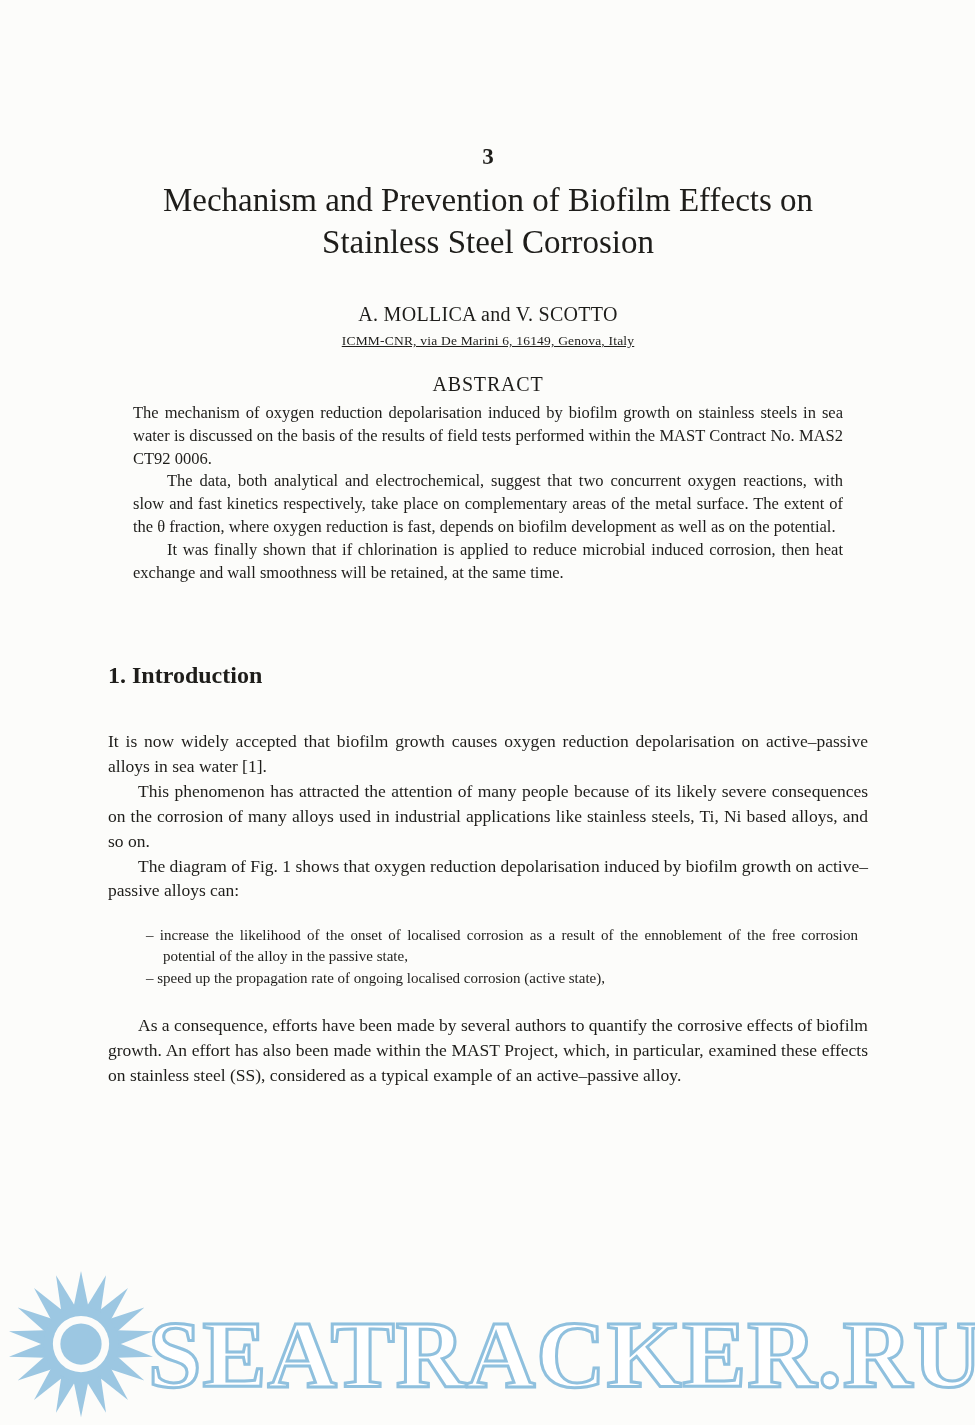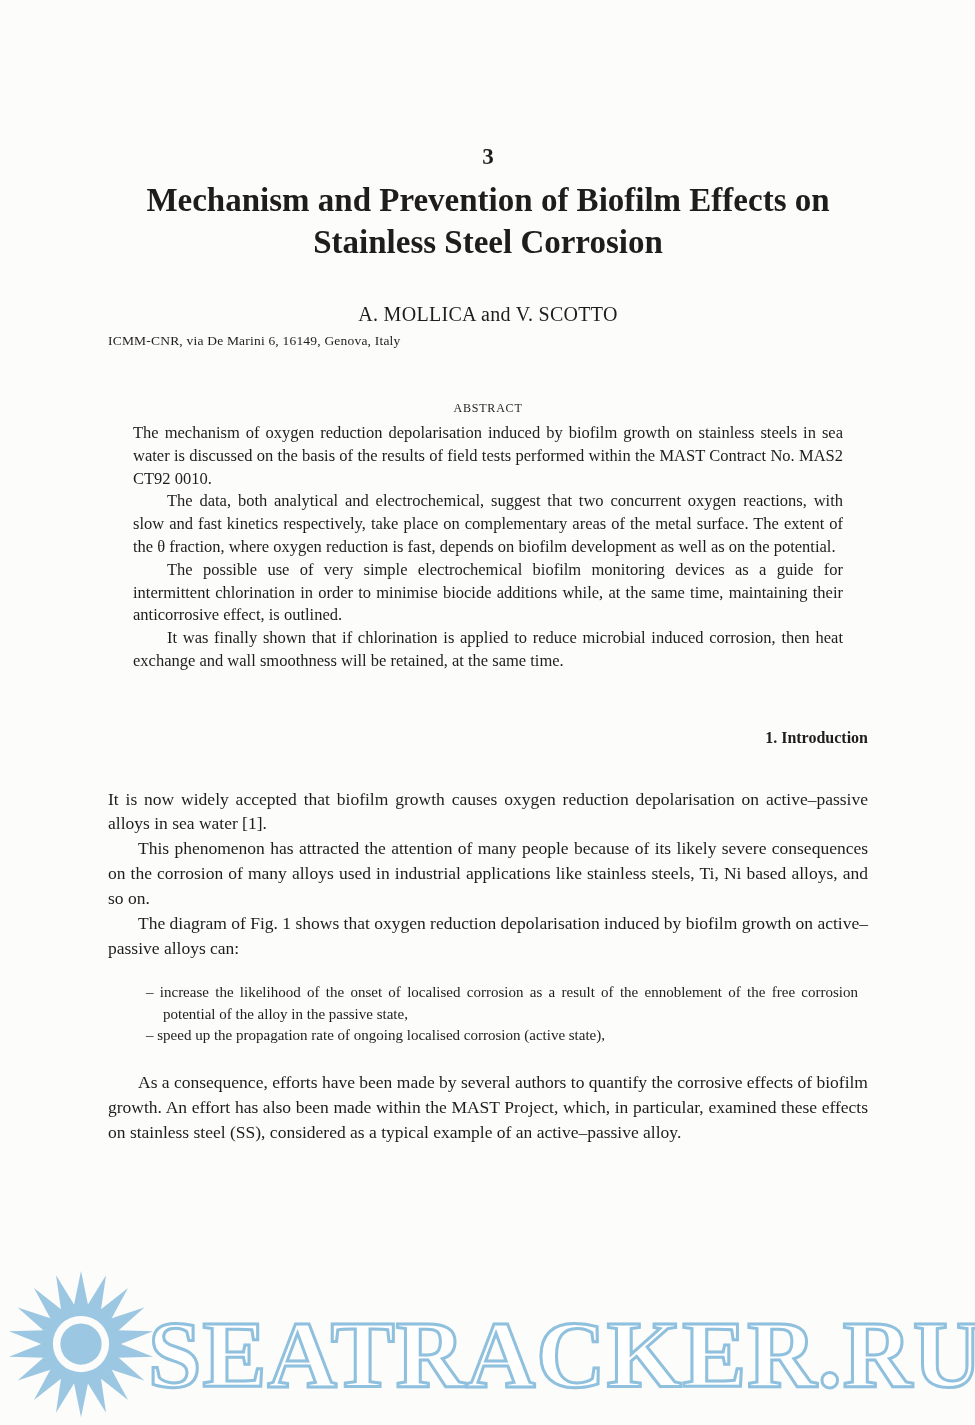--- a/index.html
+++ b/index.html
@@ -19,51 +19,53 @@
   }
   .page-number {
     text-align: center;
     font-size: 23px;
     font-weight: bold;
   }
   .chapter-title {
     margin-top: 10px;
     text-align: center;
     font-size: 33px;
-    font-weight: bold;
+    font-weight: normal;
     line-height: 1.26;
   }
   .authors {
     margin-top: 40px;
     text-align: center;
     font-size: 20px;
     letter-spacing: 0.3px;
   }
   .affiliation {
     margin-top: 7px;
+    text-align: center;
     font-size: 13.5px;
     letter-spacing: 0.2px;
+    text-decoration: underline;
   }
   .abstract-heading {
-    margin-top: 52px;
+    margin-top: 24px;
     text-align: center;
-    font-size: 12px;
+    font-size: 20px;
     letter-spacing: 0.8px;
   }
   .abstract-body {
     margin: 6px 25px 0 25px;
     font-size: 16.5px;
     line-height: 1.38;
     text-align: justify;
   }
   .abstract-body p.indent { text-indent: 34px; }
   .section-heading {
-    margin-top: 56px;
-    text-align: right;
-    font-size: 16px;
+    margin-top: 78px;
+    text-align: left;
+    font-size: 24px;
     font-weight: bold;
   }
   .intro-body {
     margin-top: 40px;
     font-size: 17.5px;
     line-height: 1.42;
     text-align: justify;
   }
   .intro-body p.indent { text-indent: 30px; }
   .dash-list {
@@ -119,23 +121,22 @@
       <div>Mechanism and Prevention of Biofilm Effects on</div>
       <div>Stainless Steel Corrosion</div>
     </h1>
 
     <div class="authors">A. MOLLICA and V. SCOTTO</div>
     <div class="affiliation">ICMM-CNR, via De Marini 6, 16149, Genova, Italy</div>
 
     <div class="abstract-heading">ABSTRACT</div>
 
     <div class="abstract-body">
-      <p>The mechanism of oxygen reduction depolarisation induced by biofilm growth on stainless steels in sea water is discussed on the basis of the results of field tests performed within the MAST Contract No. MAS2 CT92 0010.</p>
+      <p>The mechanism of oxygen reduction depolarisation induced by biofilm growth on stainless steels in sea water is discussed on the basis of the results of field tests performed within the MAST Contract No. MAS2 CT92 0006.</p>
       <p class="indent">The data, both analytical and electrochemical, suggest that two concurrent oxygen reactions, with slow and fast kinetics respectively, take place on complementary areas of the metal surface. The extent of the θ fraction, where oxygen reduction is fast, depends on biofilm development as well as on the potential.</p>
-      <p class="indent">The possible use of very simple electrochemical biofilm monitoring devices as a guide for intermittent chlorination in order to minimise biocide additions while, at the same time, maintaining their anticorrosive effect, is outlined.</p>
       <p class="indent">It was finally shown that if chlorination is applied to reduce microbial induced corrosion, then heat exchange and wall smoothness will be retained, at the same time.</p>
     </div>
 
     <h2 class="section-heading">1. Introduction</h2>
 
     <div class="intro-body">
       <p>It is now widely accepted that biofilm growth causes oxygen reduction depolarisation on active–passive alloys in sea water [1].</p>
       <p class="indent">This phenomenon has attracted the attention of many people because of its likely severe consequences on the corrosion of many alloys used in industrial applications like stainless steels, Ti, Ni based alloys, and so on.</p>
       <p class="indent">The diagram of Fig. 1 shows that oxygen reduction depolarisation induced by biofilm growth on active–passive alloys can:</p>
 

